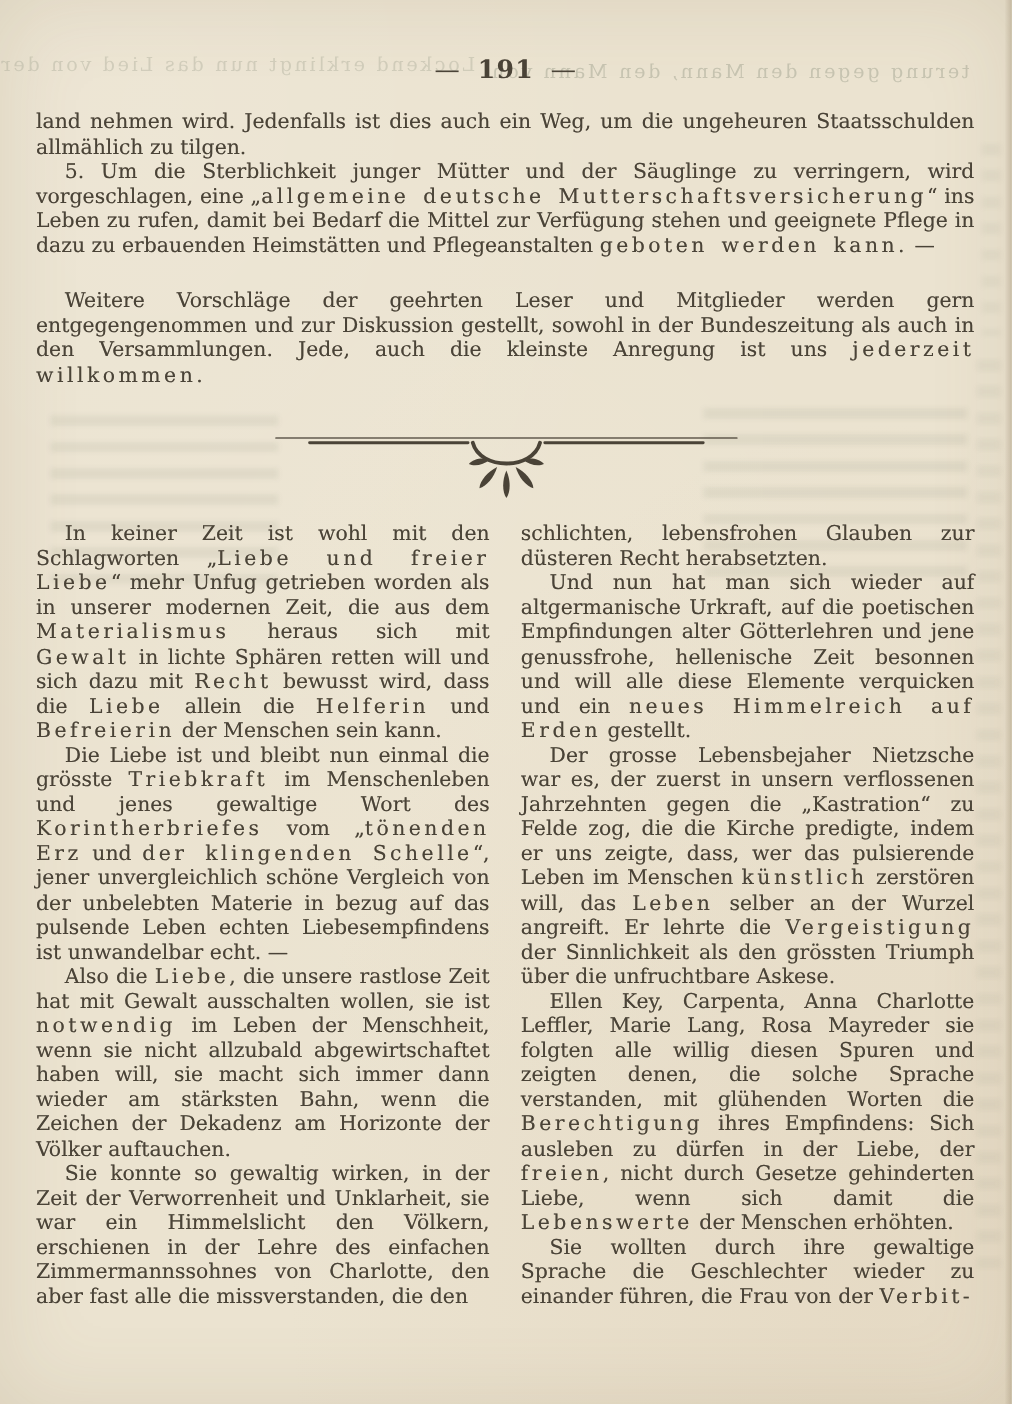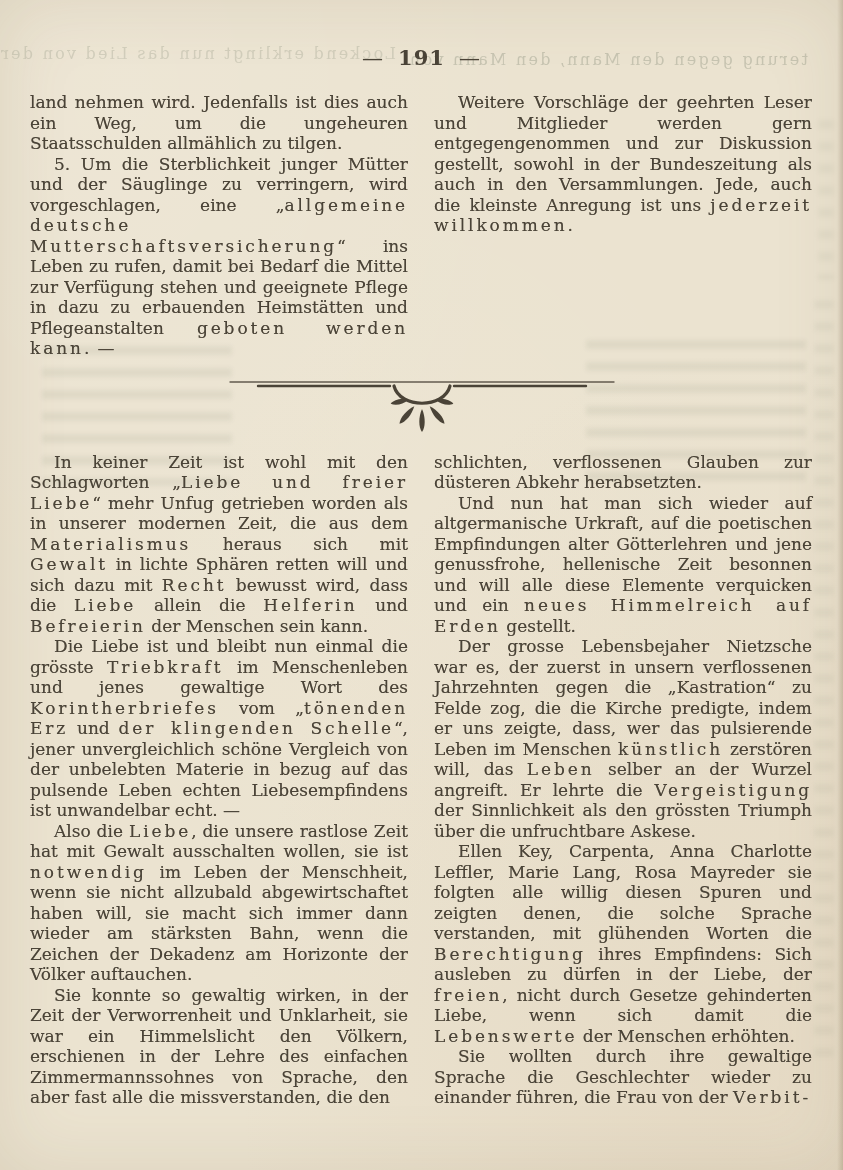--- a/index.html
+++ b/index.html
@@ -71,21 +71,21 @@
     margin:0;
     font-size:17px;
     line-height:20.5px;
     text-align:justify;
     text-shadow:0 0 .5px rgba(74,67,55,.5);
   }
   .col p.indent{text-indent:24px;}
   .col p.gap{margin-top:10px;}
   .sp{letter-spacing:.17em;word-spacing:.18em;margin-top:44px;}
 
-  .top-section{margin-top:22px;min-height:250px;align-items:flex-start;}
+  .top-section{margin-top:22px;min-height:250px;align-items:flex-start;flex-direction:column;}
 
   
   .divider{
     position:relative;
     margin-top:16px;
     height:64px;
     display:flex;justify-content:center;
   }
 
   
@@ -156,24 +156,24 @@
       </g>
     </svg>
   </div>
 
 
   <section class="two-col article-section">
     <div class="col">
         <p class="indent"><span>In keiner Zeit ist wohl mit den Schlagworten „</span><span class="sp">Liebe und freier Liebe</span><span>“ mehr Unfug getrieben worden als in unserer modernen Zeit, die aus dem </span><span class="sp">Materialismus</span><span> heraus sich mit </span><span class="sp">Gewalt</span><span> in lichte Sphären retten will und sich dazu mit </span><span class="sp">Recht</span><span> bewusst wird, dass die </span><span class="sp">Liebe</span><span> allein die </span><span class="sp">Helferin</span><span> und </span><span class="sp">Befreierin</span><span> der Menschen sein kann.</span></p>
         <p class="indent"><span>Die Liebe ist und bleibt nun einmal die grösste </span><span class="sp">Triebkraft</span><span> im Menschenleben und jenes gewaltige Wort des </span><span class="sp">Korintherbriefes</span><span> vom „</span><span class="sp">tönenden Erz</span><span> und </span><span class="sp">der klingenden Schelle</span><span>“, jener unvergleichlich schöne Vergleich von der unbelebten Materie in bezug auf das pulsende Leben echten Liebesempfindens ist unwandelbar echt. —</span></p>
         <p class="indent"><span>Also die </span><span class="sp">Liebe</span><span>, die unsere rastlose Zeit hat mit Gewalt ausschalten wollen, sie ist </span><span class="sp">notwendig</span><span> im Leben der Menschheit, wenn sie nicht allzubald abgewirtschaftet haben will, sie macht sich immer dann wieder am stärksten Bahn, wenn die Zeichen der Dekadenz am Horizonte der Völker auftauchen.</span></p>
-        <p class="indent"><span>Sie konnte so gewaltig wirken, in der Zeit der Verworrenheit und Unklarheit, sie war ein Himmelslicht den Völkern, erschienen in der Lehre des einfachen Zimmermannssohnes von Sprache, den aber fast alle die missverstanden, die den</span></p>
+        <p class="indent"><span>Sie konnte so gewaltig wirken, in der Zeit der Verworrenheit und Unklarheit, sie war ein Himmelslicht den Völkern, erschienen in der Lehre des einfachen Zimmermannssohnes von Charlotte, den aber fast alle die missverstanden, die den</span></p>
       </div>
     <div class="col">
-        <p class="noindent"><span>schlichten, verflossenen Glauben zur düsteren Abkehr herabsetzten.</span></p>
+        <p class="noindent"><span>schlichten, lebensfrohen Glauben zur düsteren Recht herabsetzten.</span></p>
         <p class="indent"><span>Und nun hat man sich wieder auf altgermanische Urkraft, auf die poetischen Empfindungen alter Götterlehren und jene genussfrohe, hellenische Zeit besonnen und will alle diese Elemente verquicken und ein </span><span class="sp">neues Himmelreich auf Erden</span><span> gestellt.</span></p>
         <p class="indent"><span>Der grosse Lebensbejaher Nietzsche war es, der zuerst in unsern verflossenen Jahrzehnten gegen die „Kastration“ zu Felde zog, die die Kirche predigte, indem er uns zeigte, dass, wer das pulsierende Leben im Menschen </span><span class="sp">künstlich</span><span> zerstören will, das </span><span class="sp">Leben</span><span> selber an der Wurzel angreift. Er lehrte die </span><span class="sp">Vergeistigung</span><span> der Sinnlichkeit als den grössten Triumph über die unfruchtbare Askese.</span></p>
         <p class="indent"><span>Ellen Key, Carpenta, Anna Charlotte Leffler, Marie Lang, Rosa Mayreder sie folgten alle willig diesen Spuren und zeigten denen, die solche Sprache verstanden, mit glühenden Worten die </span><span class="sp">Berechtigung</span><span> ihres Empfindens: Sich ausleben zu dürfen in der Liebe, der </span><span class="sp">freien</span><span>, nicht durch Gesetze gehinderten Liebe, wenn sich damit die </span><span class="sp">Lebenswerte</span><span> der Menschen erhöhten.</span></p>
         <p class="indent"><span>Sie wollten durch ihre gewaltige Sprache die Geschlechter wieder zu einander führen, die Frau von der </span><span class="sp">Verbit-</span></p>
       </div>
   </section>
 
 </div>
 
 </body></html>

